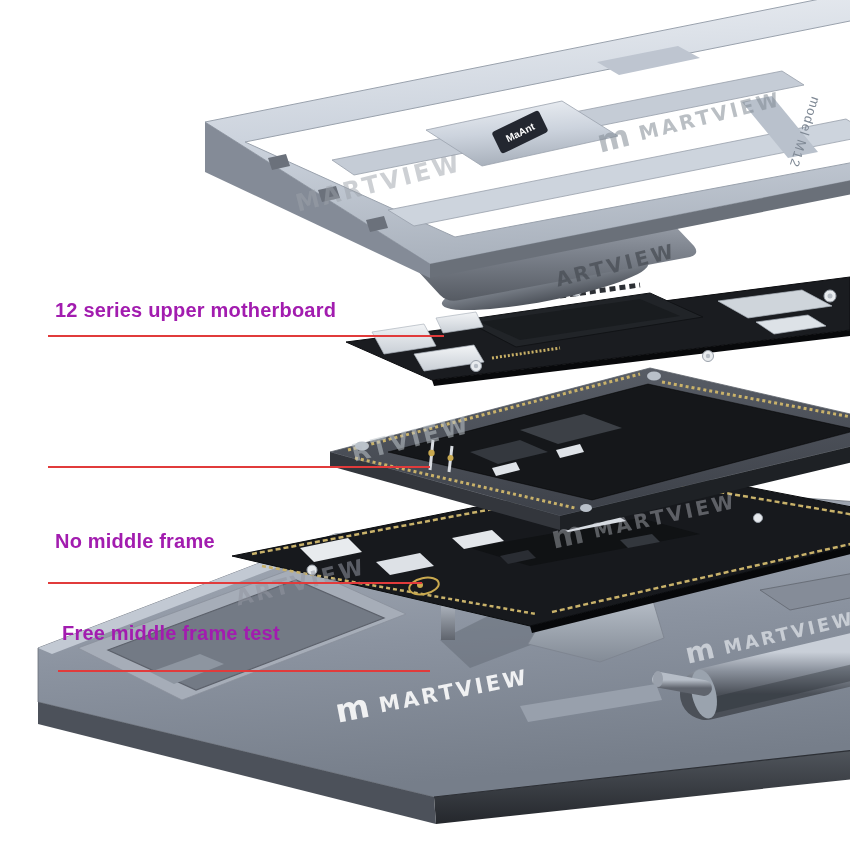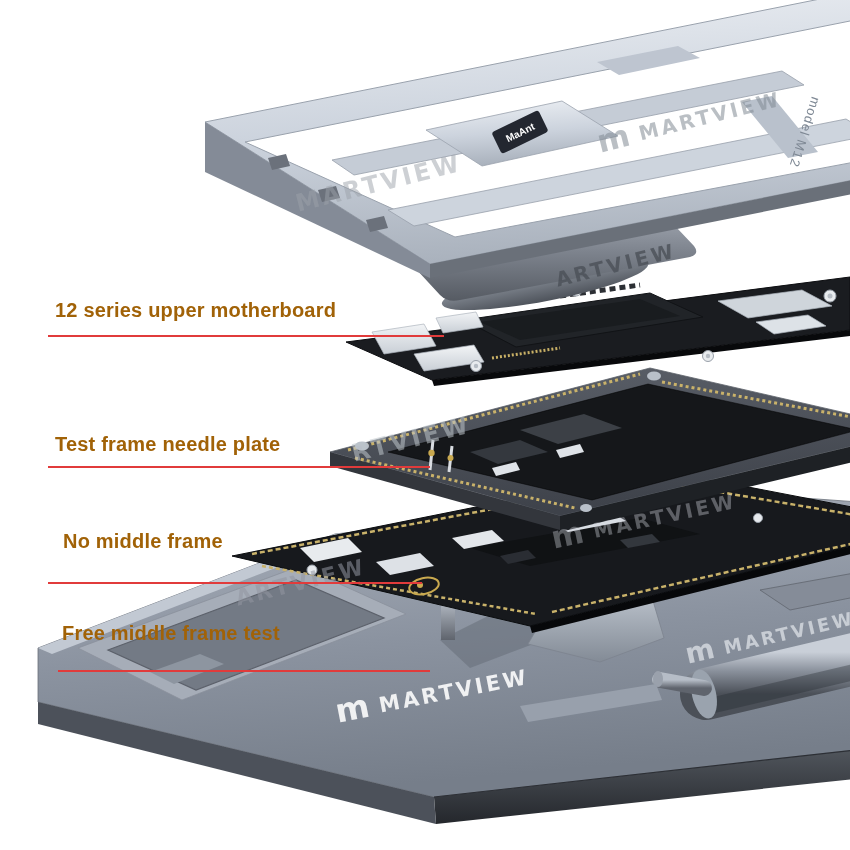--- a/index.html
+++ b/index.html
@@ -1,20 +1,20 @@
 <!DOCTYPE html>
 <html><head>
 <meta charset="utf-8">
 <style>
   html,body{margin:0;padding:0;background:#fff;}
   #stage{position:relative;width:850px;height:850px;background:#fff;overflow:hidden;
          font-family:"Liberation Sans",sans-serif;}
   #render-svg{position:absolute;left:0;top:0;}
   
-  .callout-label{position:absolute;color:#a16207;font-size:20px;font-weight:600;
+  .callout-label{position:absolute;color:#a21caf;font-size:20px;font-weight:600;
                  line-height:27px;letter-spacing:0.2px;white-space:nowrap;}
   .callout-rule{position:absolute;height:2px;background:#e13b3b;}
   
   #watermark-layer{position:absolute;inset:0;pointer-events:none;}
   .wm{position:absolute;font-weight:700;letter-spacing:3px;white-space:nowrap;
       transform-origin:0 50%;display:flex;align-items:center;gap:7px;
       font-family:"DejaVu Sans","Liberation Sans",sans-serif;}
   .wm i{font-style:normal;}
   .wm b{font-weight:900;font-size:1.55em;line-height:0;transform:translateY(-2px);}
 </style>
@@ -229,26 +229,23 @@
         <b>m</b>
         <i>MARTVIEW</i>
       </span>
     </div>
 
   <div class="callout-label" id="callout-0" style="left: 55px; top: 297px;">
     <div>12 series upper motherboard</div>
   </div>
   <div class="callout-rule" id="rule-0" style="left: 48px; top: 335px; width: 396px;"></div>
 
-  <div class="callout-label" id="callout-1" style="left: 55px; top: 431px;">
-    <div>Test frame needle plate</div>
-  </div>
   <div class="callout-rule" id="rule-1" style="left: 48px; top: 466px; width: 382px;"></div>
 
-  <div class="callout-label" id="callout-2" style="left: 63px; top: 528px; text-align: right;">
+  <div class="callout-label" id="callout-2" style="left: 55px; top: 528px; text-align: right;">
     <div>No middle frame</div>
   </div>
   <div class="callout-rule" id="rule-2" style="left: 48px; top: 582px; width: 374px;"></div>
 
   <div class="callout-label" id="callout-3" style="left: 62px; top: 620px; text-align: right;">
     <div>Free middle frame test</div>
   </div>
   <div class="callout-rule" id="rule-3" style="left: 58px; top: 670px; width: 372px;"></div>
 
 </div>

